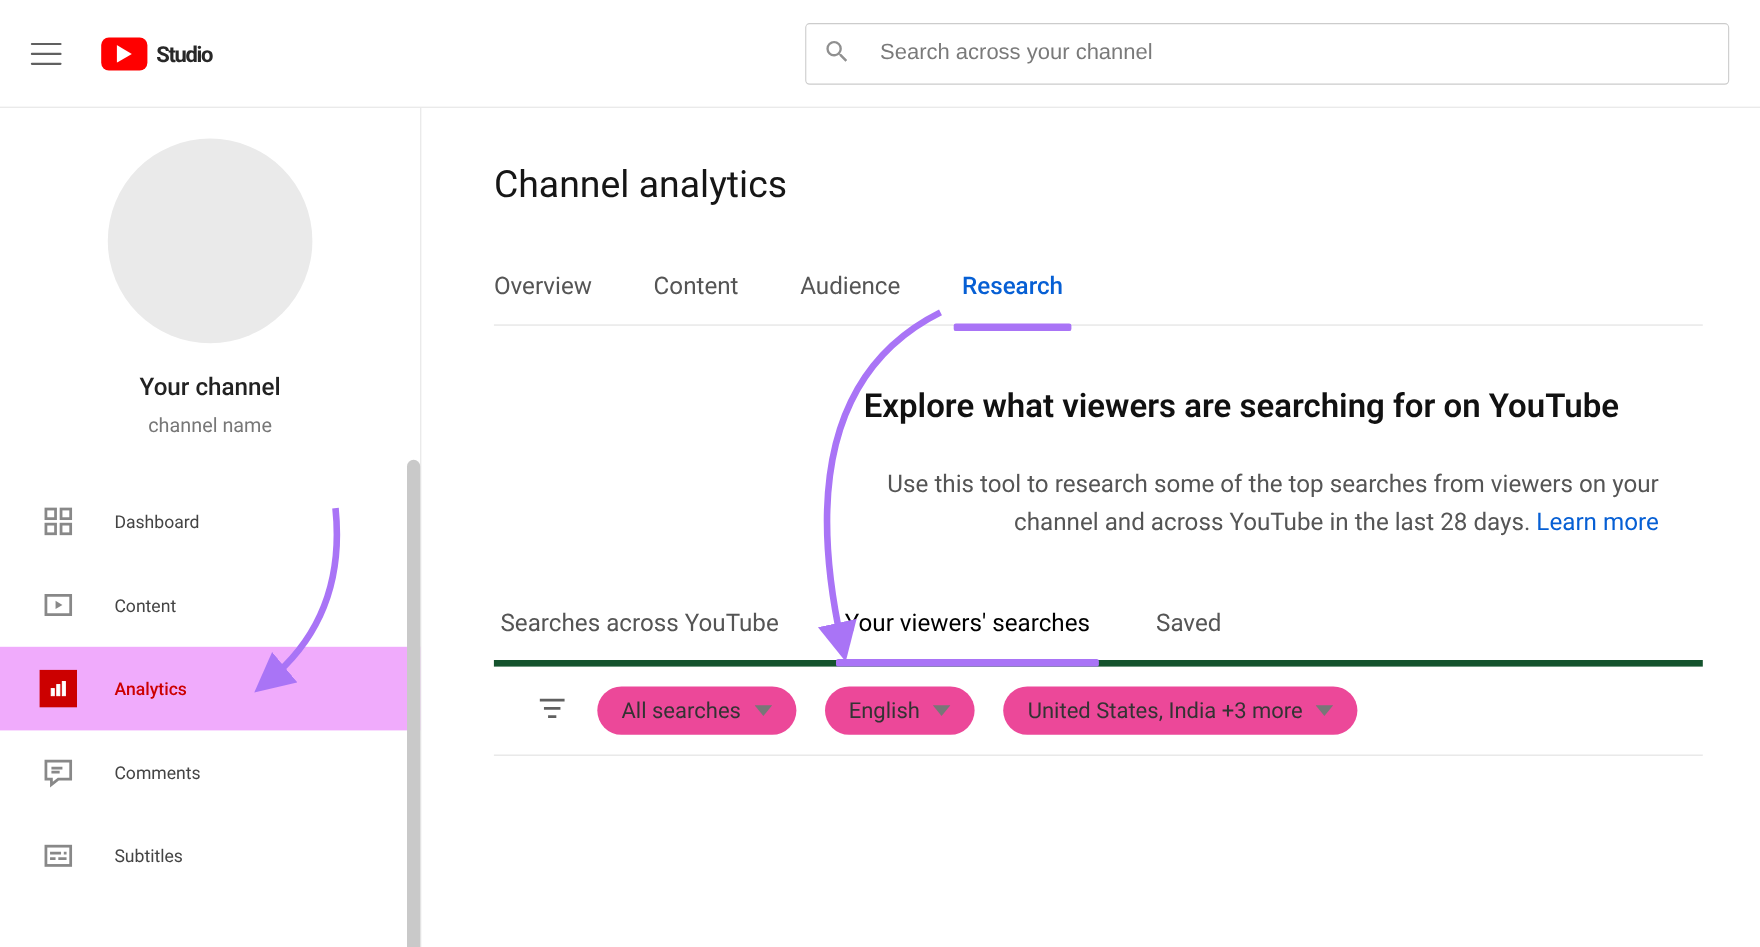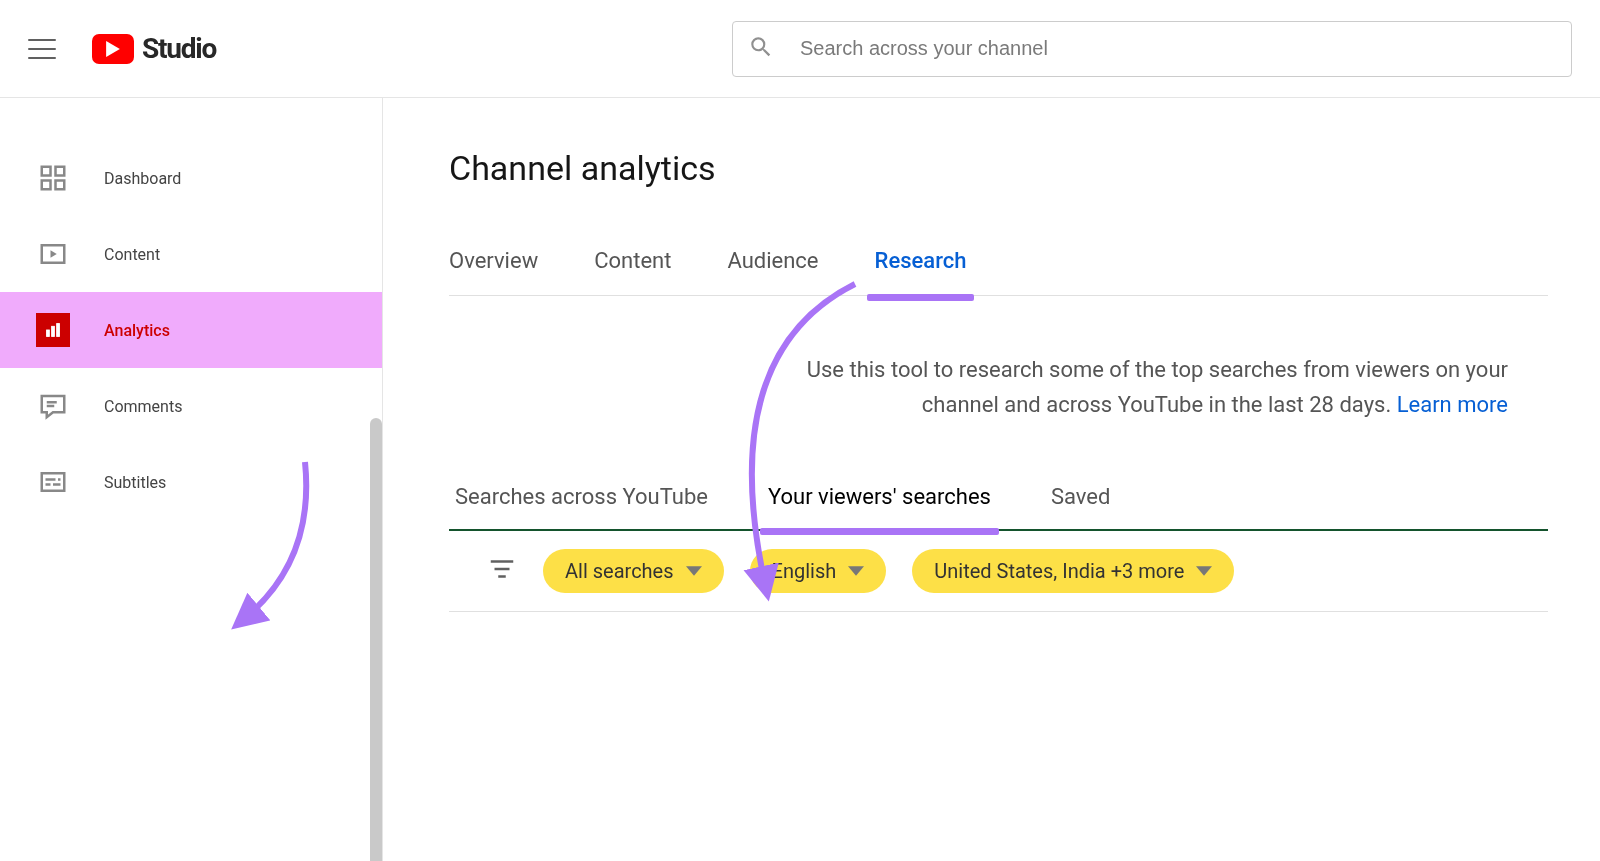--- a/index.html
+++ b/index.html
@@ -17,21 +17,21 @@
     }
     .hamburger {
       width: 28px; height: 20px;
       display: flex; flex-direction: column; justify-content: space-between;
       cursor: pointer;
     }
     .hamburger span { display: block; height: 2px; background: #606060; border-radius: 1px; }
     .logo { display: flex; align-items: center; gap: 8px; }
     .logo-mark { width: 42px; height: 30px; background: #ff0000; border-radius: 7px; display: flex; align-items: center; justify-content: center; }
     .logo-mark svg { width: 14px; height: 16px; }
-    .logo-text { font-size: 28px; font-weight: 700; letter-spacing: -1.2px; color: #282828; }
+    .logo-text { font-size: 20px; font-weight: 700; letter-spacing: -1.2px; color: #282828; }
     .search-wrap { margin-left: auto; flex: 0 0 840px; }
     .search-box {
       display: flex; align-items: center;
       height: 56px;
       border: 1px solid #ccc;
       border-radius: 4px;
       padding: 0 15px;
       gap: 26px;
     }
     .search-icon svg { width: 26px; height: 26px; fill: #909090; }
@@ -97,35 +97,35 @@
     .hero-title { font-size: 30px; font-weight: 600; color: #111; text-align: center; }
     .hero-sub { margin-top: 36px; font-size: 22px; line-height: 1.6; color: #555; text-align: right; }
     .hero-link { color: #065fd4; cursor: pointer; }
 
     .subtabs {
       display: flex;
       gap: 60px;
       margin-top: 62px;
       font-size: 22px;
       color: #555;
-      border-bottom: 2px solid #14532d;
+      border-bottom: 6px solid #14532d;
       padding-left: 6px;
     }
     .subtab { padding-bottom: 20px; cursor: pointer; position: relative; }
     .subtab.active { color: #000000; font-weight: 400; }
 
     .filter-row {
       display: flex; align-items: center; gap: 26px;
       padding: 18px 0 18px 38px;
       border-bottom: 1px solid #e0e0e0;
     }
     .filter-icon svg { width: 30px; height: 30px; }
     .chip {
       display: flex; align-items: center; gap: 12px;
-      background: #fde047;
+      background: #ec4899;
       border-radius: 26px;
       padding: 10px 22px;
       font-size: 20px;
       color: #333;
       cursor: pointer;
     }
     .chip svg { width: 16px; height: 16px; fill: #777; }
 
     
     .annotation { position: absolute; pointer-events: none; }
@@ -155,20 +155,25 @@
           <svg viewBox="0 0 24 24">
               <path d="M15.5 14h-.79l-.28-.27A6.471 6.471 0 0016 9.5 6.5 6.5 0 109.5 16c1.61 0 3.09-.59 4.23-1.57l.27.28v.79l5 4.99L20.49 19l-4.99-5zm-6 0C7.01 14 5 11.99 5 9.5S7.01 5 9.5 5 14 7.01 14 9.5 11.99 14 9.5 14z"></path>
             </svg>
         </span>
         <input class="search-input" placeholder="Search across your channel" style="">
       </div>
     </div>
   </div>
 
   <div class="sidebar">
+    <div class="channel-head">
+      <div class="avatar"></div>
+      <div class="channel-title">Your channel</div>
+      <div class="channel-sub">channel name</div>
+    </div>
     <div class="nav">
       <div class="nav-item">
         <div class="nav-icon-box">
           <svg viewBox="0 0 24 24" width="30" height="30" fill="none" stroke="#888" stroke-width="2">
               <rect x="3" y="3" width="7" height="7"></rect>
               <rect x="14" y="3" width="7" height="7"></rect>
               <rect x="3" y="14" width="7" height="7"></rect>
               <rect x="14" y="14" width="7" height="7"></rect>
             </svg>
         </div>
@@ -226,20 +231,21 @@
       <div class="tab"><span>Overview</span></div>
       <div class="tab"><span>Content</span></div>
       <div class="tab"><span>Audience</span></div>
       <div class="tab active">
         <span>Research</span>
         <div class="tab-underline-annotation"></div>
       </div>
     </div>
 
     <div class="hero">
+      <div class="hero-title">Explore what viewers are searching for on YouTube</div>
       <div class="hero-sub">
         <span>Use this tool to research some of the top searches from viewers on your channel and across YouTube in the last 28 days.</span>
         <span> </span>
         <span class="hero-link">Learn more</span>
       </div>
     </div>
 
     <div class="subtabs">
       <div class="subtab"><span>Searches across YouTube</span></div>
       <div class="subtab active">

